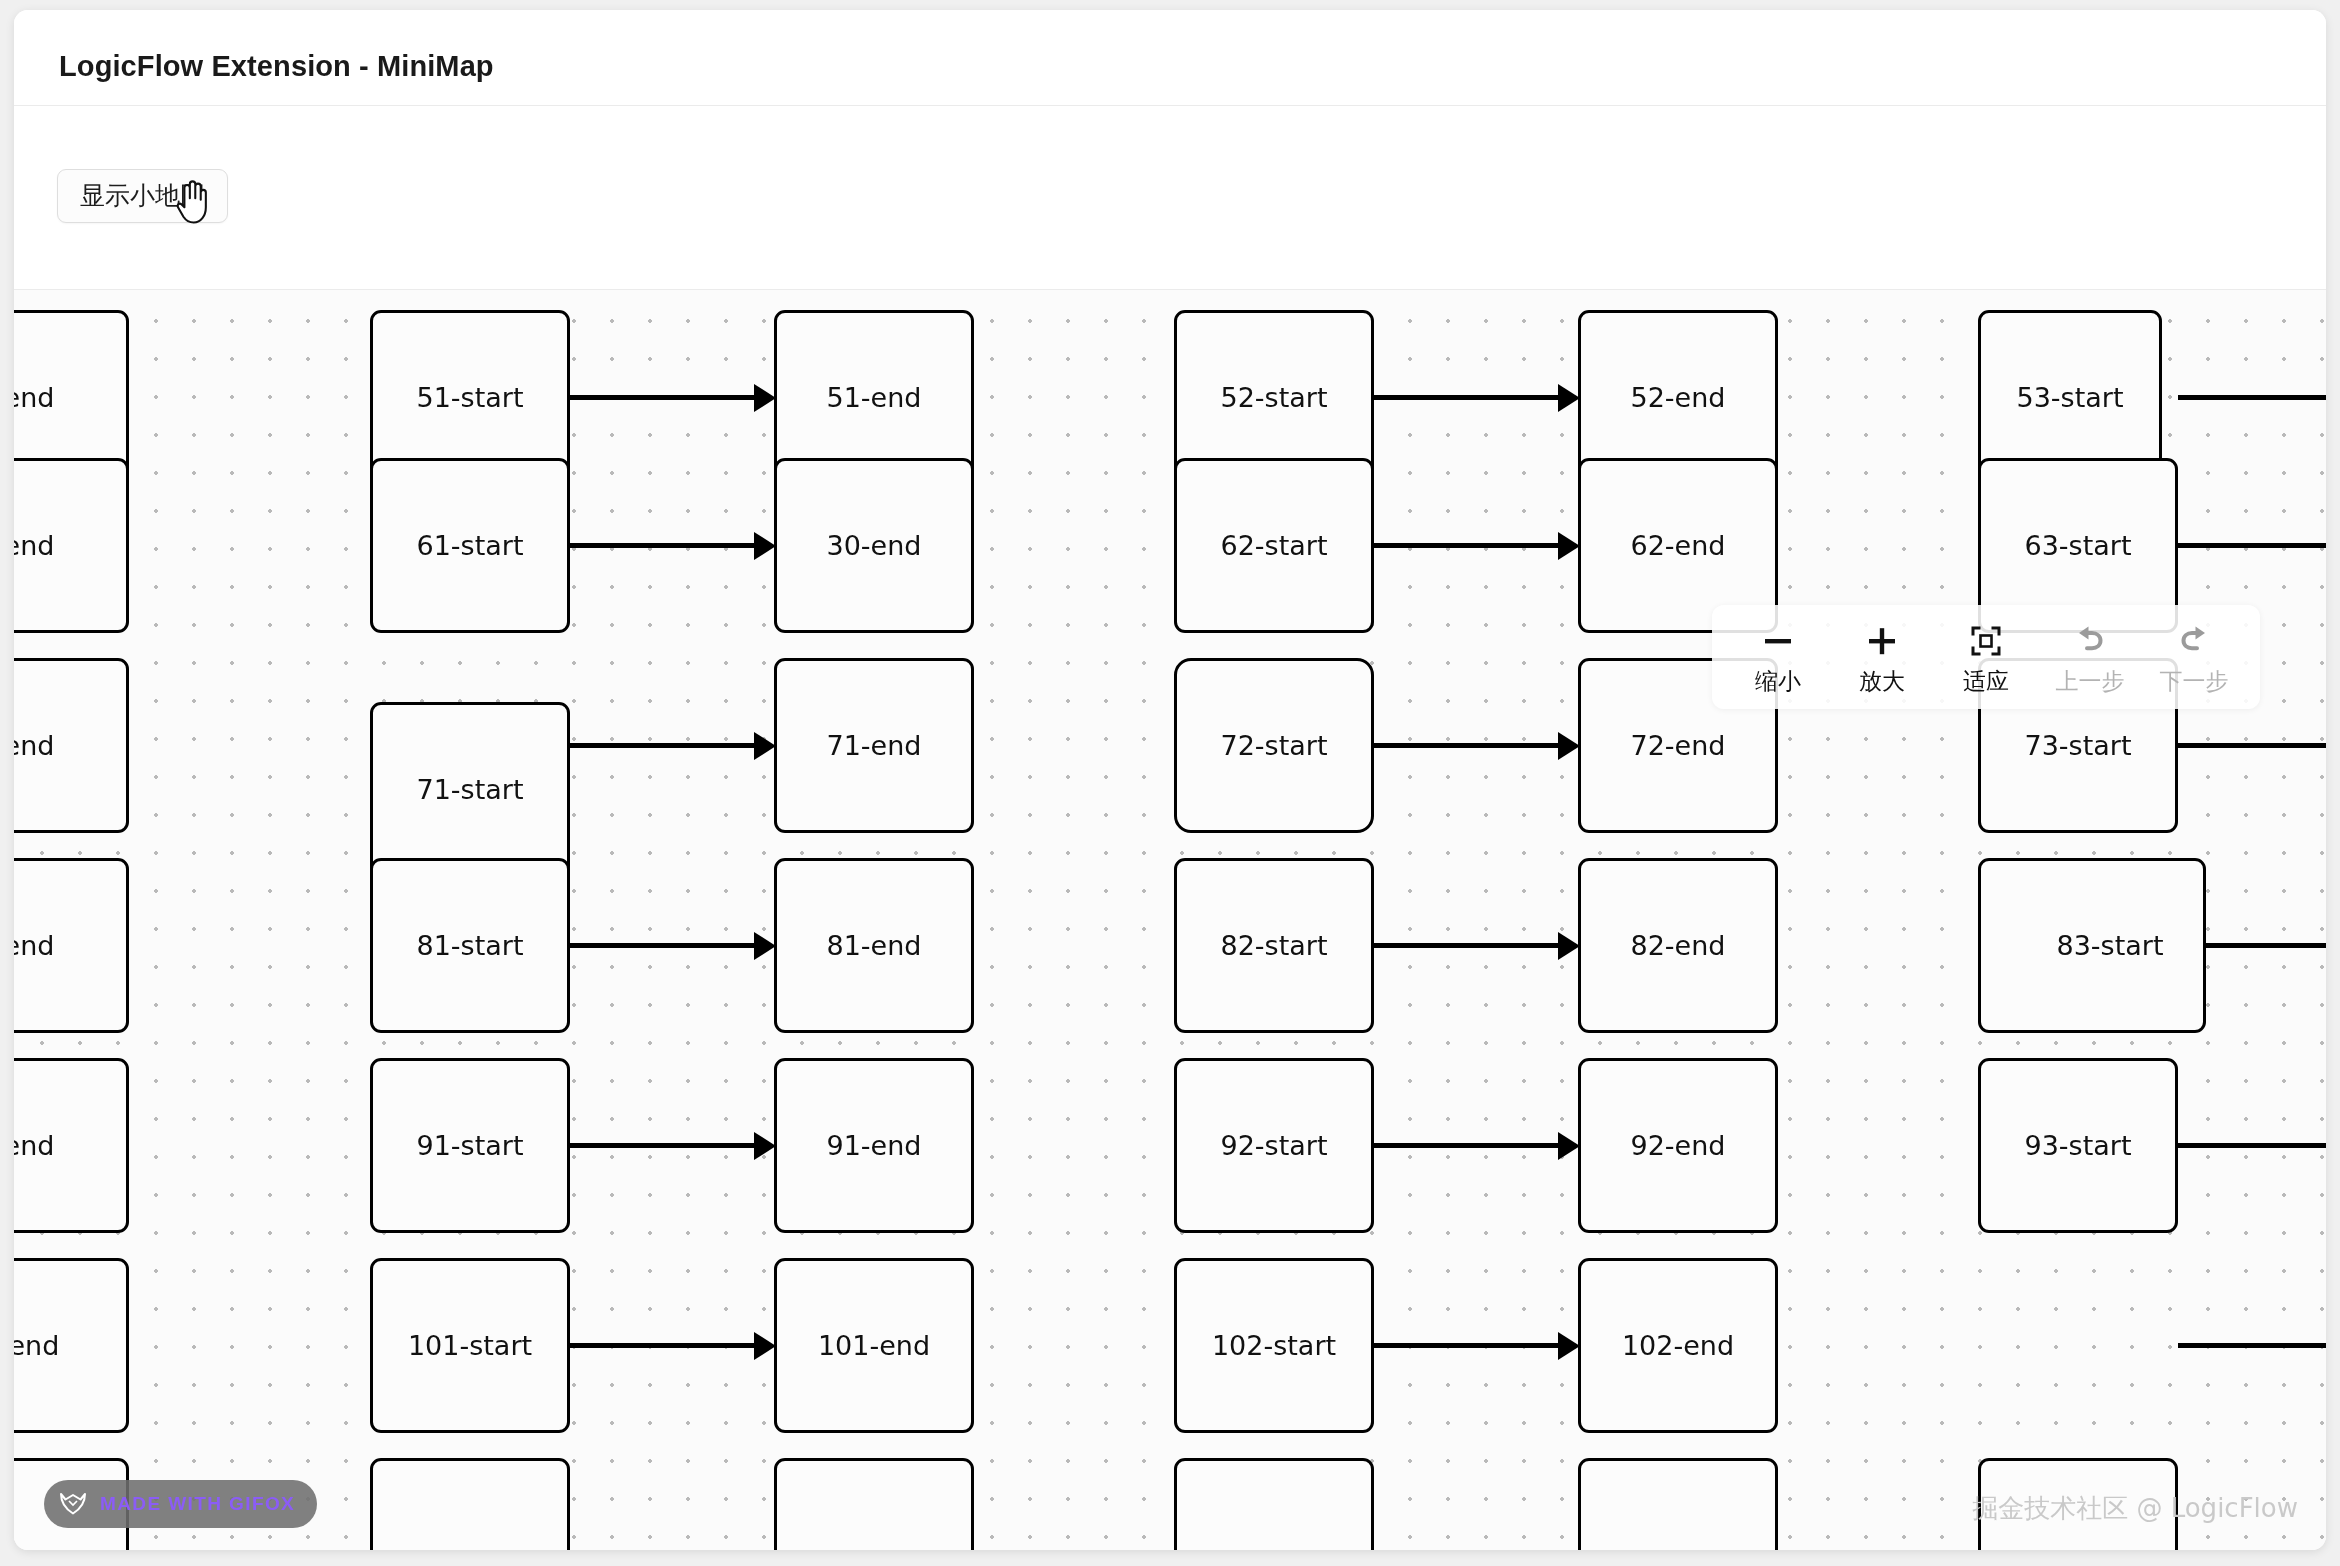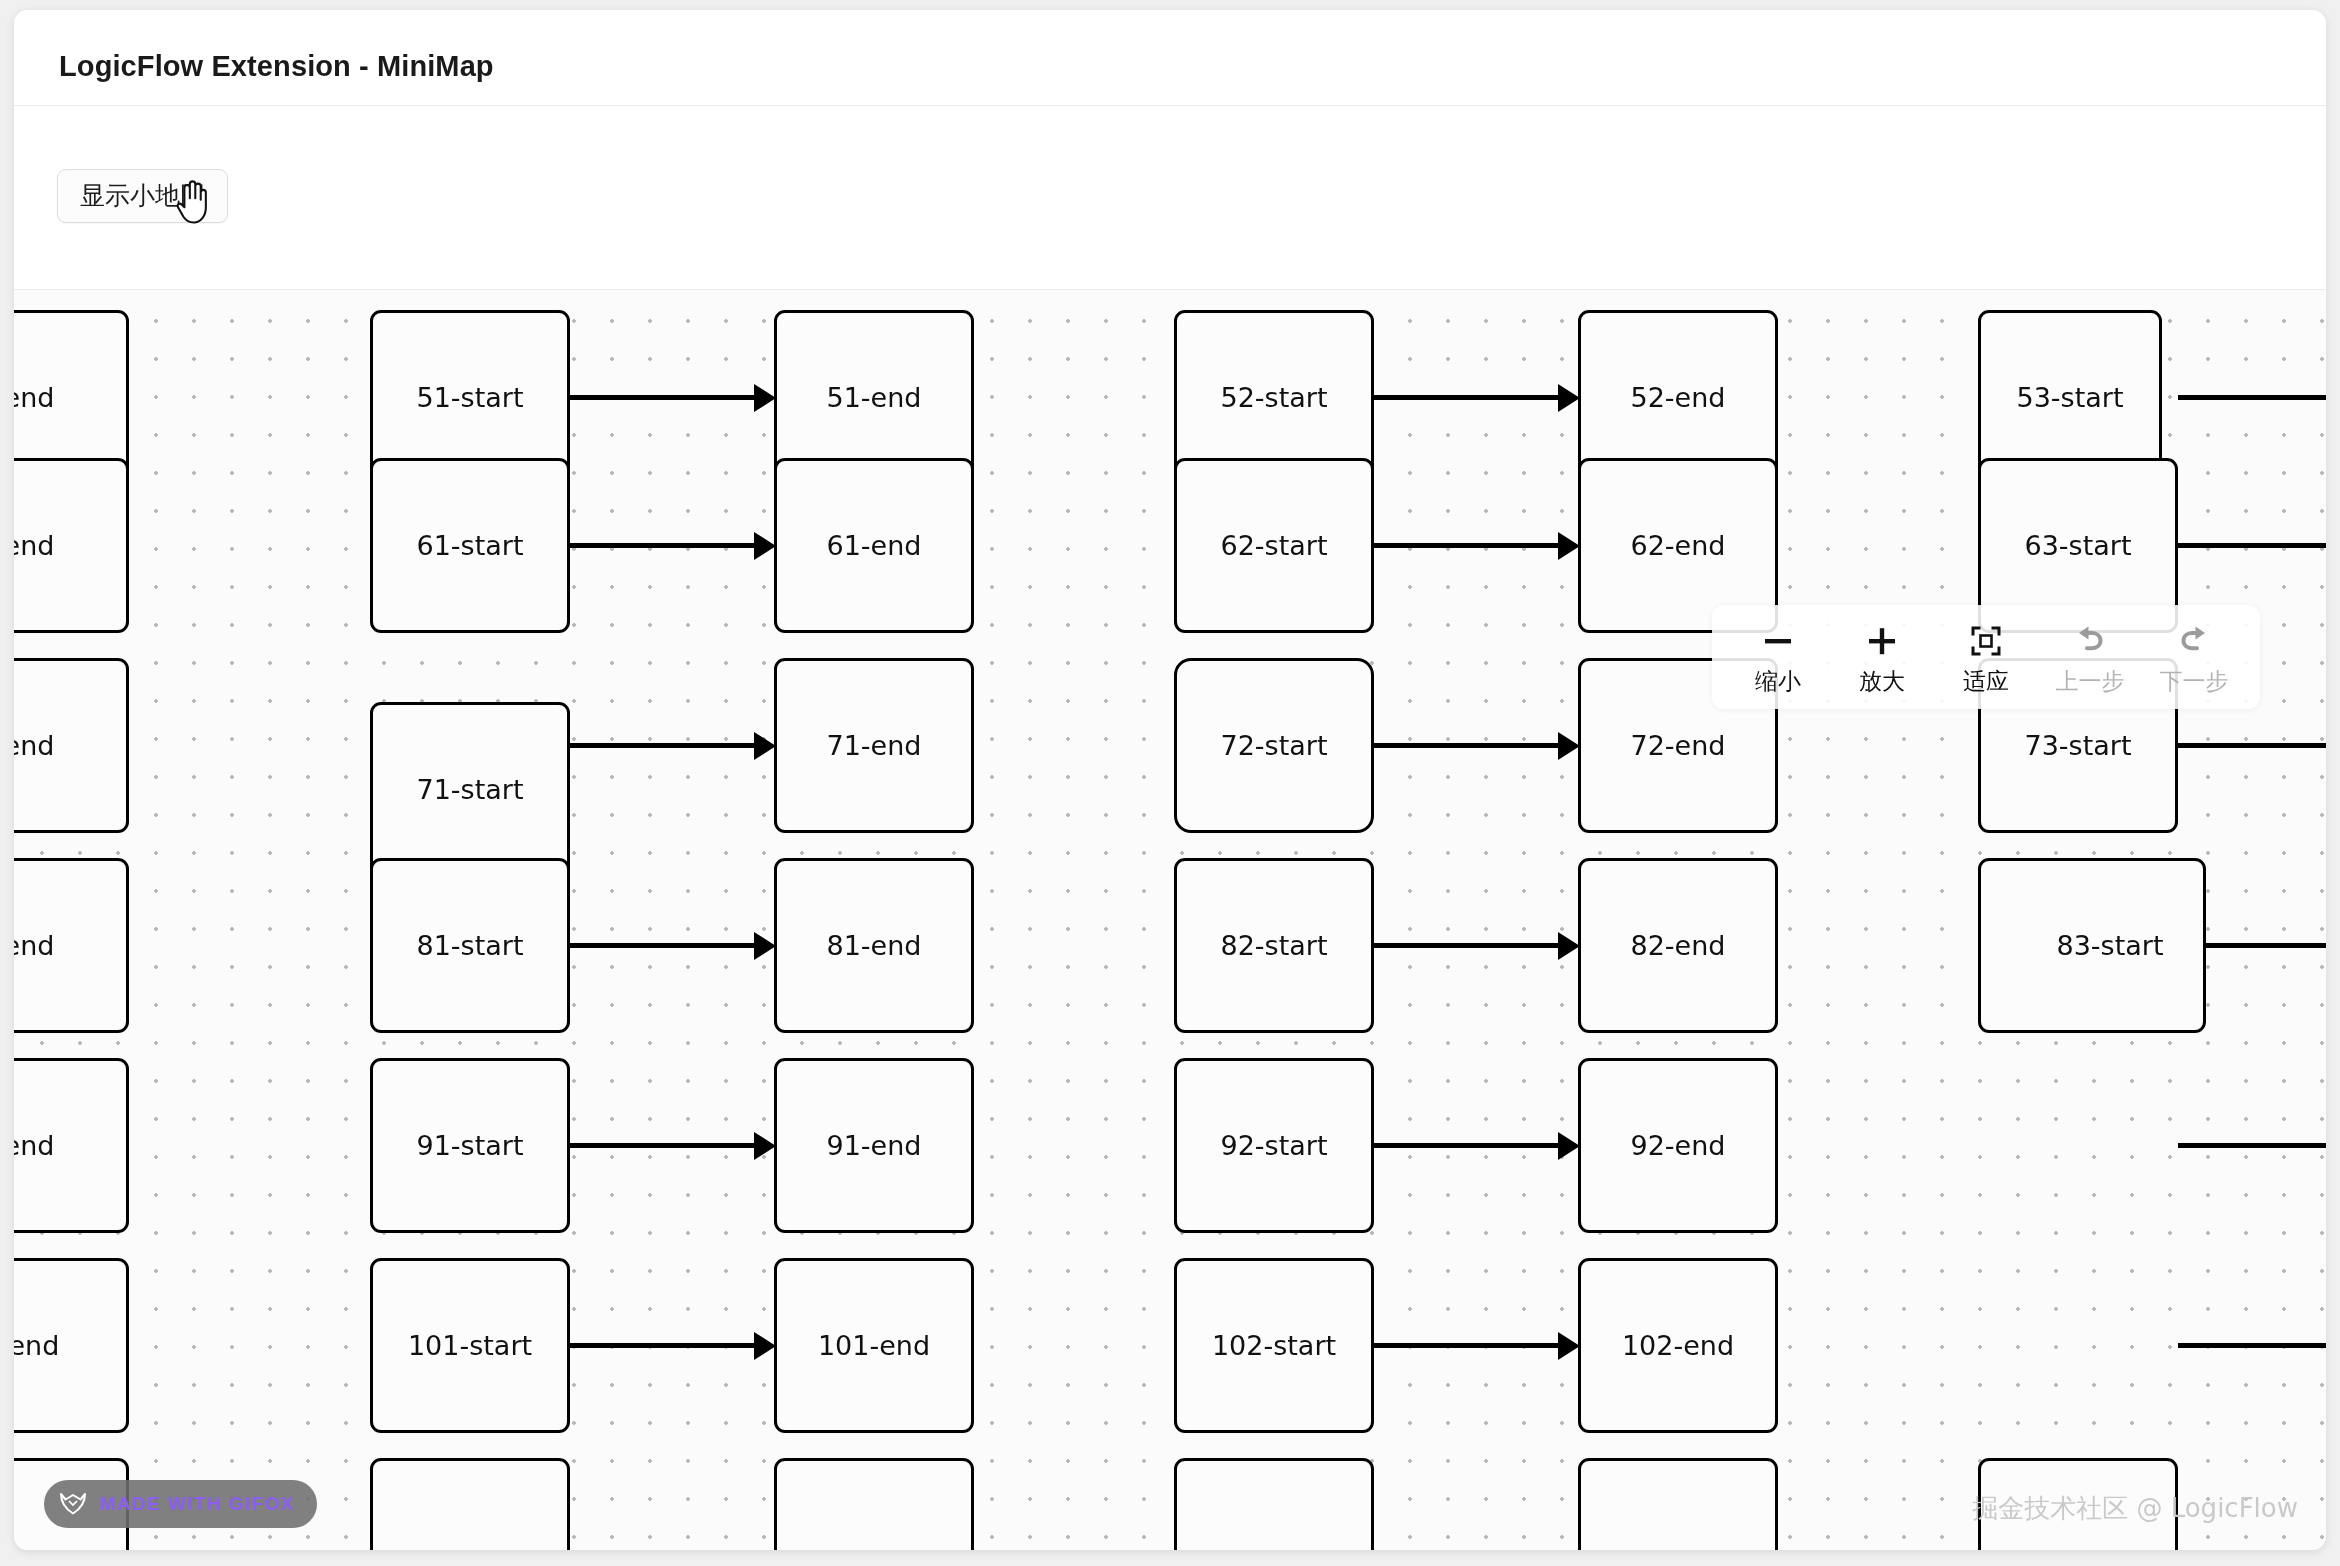--- a/index.html
+++ b/index.html
@@ -165,21 +165,21 @@
         <div class="node" style="left: 1160px; top: 20px; width: 200px; height: 175px;">52-start</div>
         <div class="node" style="left: 1564px; top: 20px; width: 200px; height: 175px;">52-end</div>
         <div class="node" style="left: 1964px; top: 20px; width: 184px; height: 175px;">53-start</div>
         <div class="edge-line" style="left: 556px; top: 253px; width: 186px;"></div>
         <div class="edge-head" style="left: 740px; top: 241.5px;"></div>
         <div class="edge-line" style="left: 1360px; top: 253px; width: 186px;"></div>
         <div class="edge-head" style="left: 1544px; top: 241.5px;"></div>
         <div class="edge-line" style="left: 2164px; top: 253px; width: 148px;"></div>
         <div class="node" style="left: -85px; top: 168px; width: 200px; height: 175px;">end</div>
         <div class="node" style="left: 356px; top: 168px; width: 200px; height: 175px;">61-start</div>
-        <div class="node" style="left: 760px; top: 168px; width: 200px; height: 175px;">61-end</div>
+        <div class="node" style="left: 760px; top: 168px; width: 200px; height: 175px;">30-end</div>
         <div class="node" style="left: 1160px; top: 168px; width: 200px; height: 175px;">62-start</div>
         <div class="node" style="left: 1564px; top: 168px; width: 200px; height: 175px;">62-end</div>
         <div class="node" style="left: 1964px; top: 168px; width: 200px; height: 175px;">63-start</div>
         <div class="edge-line" style="left: 556px; top: 453px; width: 186px;"></div>
         <div class="edge-head" style="left: 740px; top: 441.5px;"></div>
         <div class="edge-line" style="left: 1360px; top: 453px; width: 186px;"></div>
         <div class="edge-head" style="left: 1544px; top: 441.5px;"></div>
         <div class="edge-line" style="left: 2164px; top: 453px; width: 148px;"></div>
         <div class="node" style="left: -85px; top: 368px; width: 200px; height: 175px;">end</div>
         <div class="node" style="left: 356px; top: 368px; width: 200px; height: 175px; margin-top: 44px;">71-start</div>
@@ -201,20 +201,21 @@
         <div class="edge-line" style="left: 556px; top: 853px; width: 186px;"></div>
         <div class="edge-head" style="left: 740px; top: 841.5px;"></div>
         <div class="edge-line" style="left: 1360px; top: 853px; width: 186px;"></div>
         <div class="edge-head" style="left: 1544px; top: 841.5px;"></div>
         <div class="edge-line" style="left: 2164px; top: 853px; width: 148px;"></div>
         <div class="node" style="left: -85px; top: 768px; width: 200px; height: 175px;">end</div>
         <div class="node" style="left: 356px; top: 768px; width: 200px; height: 175px;">91-start</div>
         <div class="node" style="left: 760px; top: 768px; width: 200px; height: 175px;">91-end</div>
         <div class="node" style="left: 1160px; top: 768px; width: 200px; height: 175px;">92-start</div>
         <div class="node" style="left: 1564px; top: 768px; width: 200px; height: 175px;">92-end</div>
+        <div class="node" style="left: 1964px; top: 768px; width: 200px; height: 175px;">93-start</div>
         <div class="edge-line" style="left: 556px; top: 1053px; width: 186px;"></div>
         <div class="edge-head" style="left: 740px; top: 1041.5px;"></div>
         <div class="edge-line" style="left: 1360px; top: 1053px; width: 186px;"></div>
         <div class="edge-head" style="left: 1544px; top: 1041.5px;"></div>
         <div class="edge-line" style="left: 2164px; top: 1053px; width: 148px;"></div>
         <div class="node" style="left: -85px; top: 968px; width: 200px; height: 175px;">-end</div>
         <div class="node" style="left: 356px; top: 968px; width: 200px; height: 175px;">101-start</div>
         <div class="node" style="left: 760px; top: 968px; width: 200px; height: 175px;">101-end</div>
         <div class="node" style="left: 1160px; top: 968px; width: 200px; height: 175px;">102-start</div>
         <div class="node" style="left: 1564px; top: 968px; width: 200px; height: 175px;">102-end</div>

